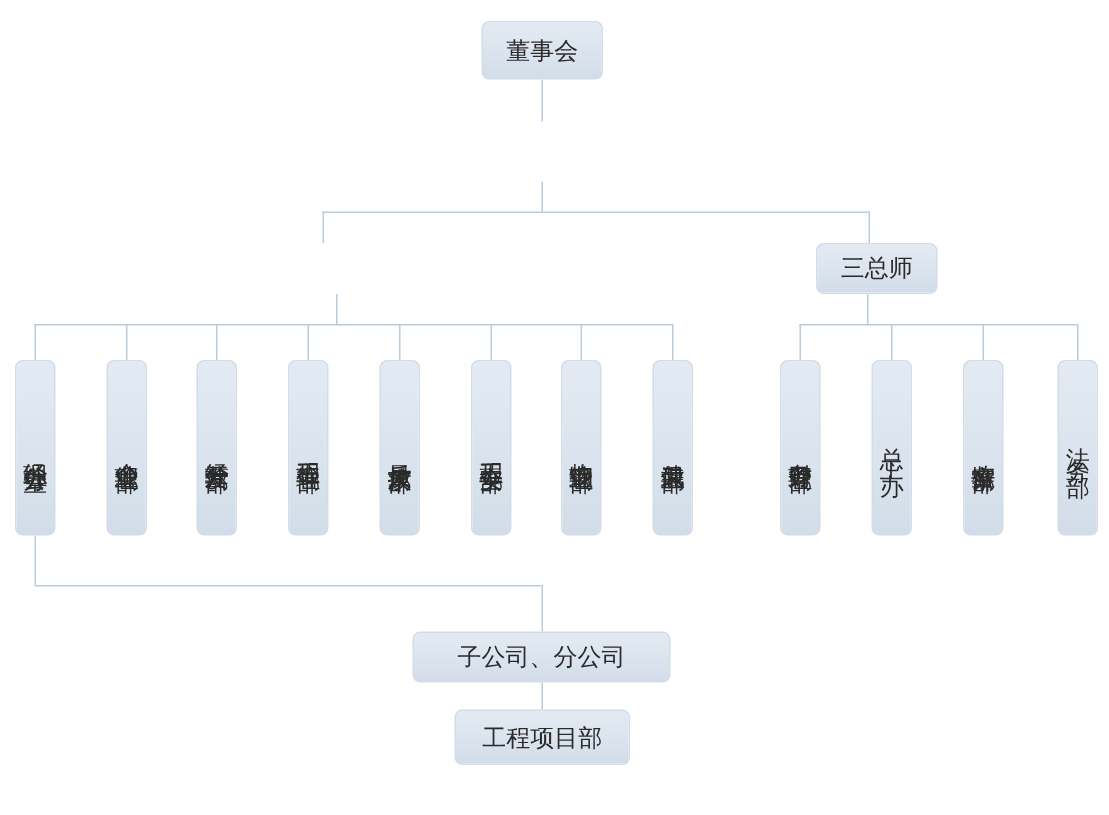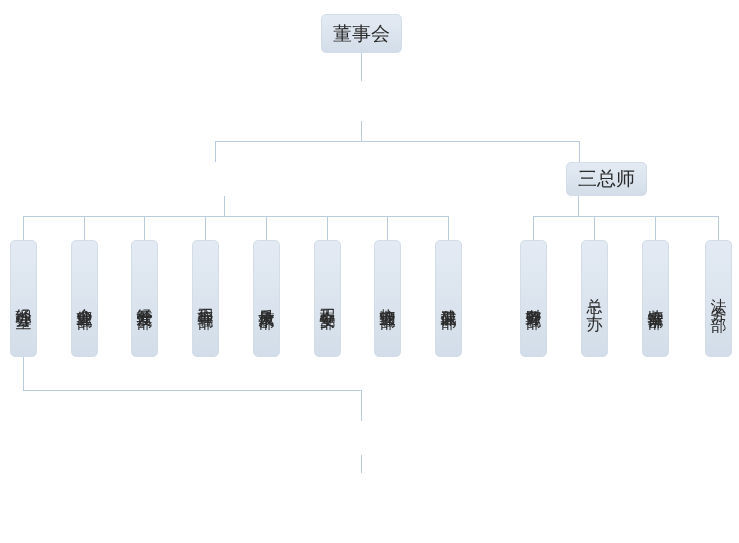--- a/index.html
+++ b/index.html
@@ -35,21 +35,21 @@
     border: 1px solid #d3dde8;
     color: #2a2a2a;
     display: flex;
     align-items: center;
     justify-content: center;
     text-align: center;
     line-height: 1.25;
     white-space: nowrap;
   }
   .node.horiz {
-    font-size: 19px;
+    font-size: 16px;
   }
   
   .node.vert {
     font-size: 16px;
     writing-mode: vertical-rl;
     text-orientation: upright;
     letter-spacing: 1px;
     padding: 6px 0;
   }
   .node.vert.spaced {
@@ -98,21 +98,21 @@
   <div class="line v" style="left:361px; top:390px; height:31px;"></div>
 
   <div class="line v" style="left:361px; top:455px; height:18px;"></div>
 
   <div class="node horiz" style="left:321px; top:14px; width:81px; height:39px;">
     <span>董事会</span>
   </div>
 
 
 
-  <div class="node horiz" style="left:566px; top:162px; width:81px; height:34px;">
+  <div class="node horiz" style="left:544px; top:162px; width:81px; height:34px;">
     <span>三总师</span>
   </div>
 
   <div class="node vert" style="left:10px; top:240px; width:27px; height:117px;">
     <span class="vlabel">经理办公室</span>
   </div>
   <div class="node vert" style="left:71px; top:240px; width:27px; height:117px;">
     <span class="vlabel">企业管理部</span>
   </div>
   <div class="node vert" style="left:131px; top:240px; width:27px; height:117px;">
@@ -140,15 +140,21 @@
   <div class="node vert spaced" style="left:581px; top:240px; width:27px; height:117px;">
     <span class="vlabel">总工办</span>
   </div>
   <div class="node vert" style="left:642px; top:240px; width:27px; height:117px;">
     <span class="vlabel">监察审计部</span>
   </div>
   <div class="node vert spaced" style="left:705px; top:240px; width:27px; height:117px;">
     <span class="vlabel">法务部</span>
   </div>
 
+  <div class="node horiz" style="left:275px; top:421px; width:172px; height:34px;">
+    <span>子公司、分公司</span>
+  </div>
 
+  <div class="node horiz" style="left:303px; top:473px; width:117px; height:37px;">
+    <span>工程项目部</span>
+  </div>
 
 </div>
 
 </body></html>

